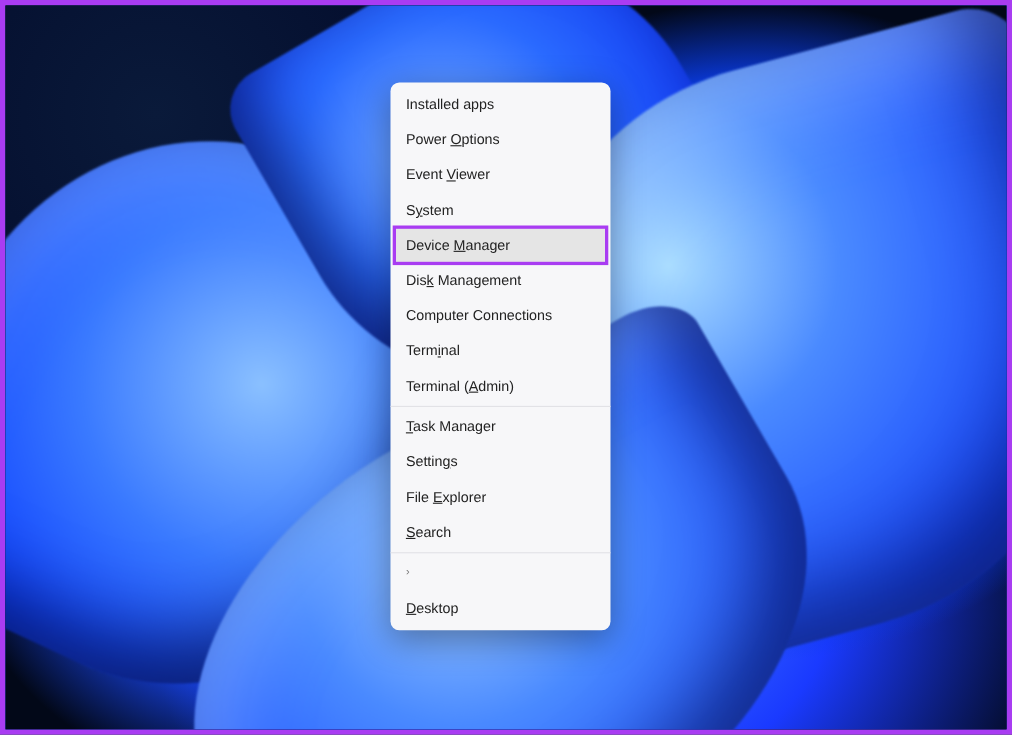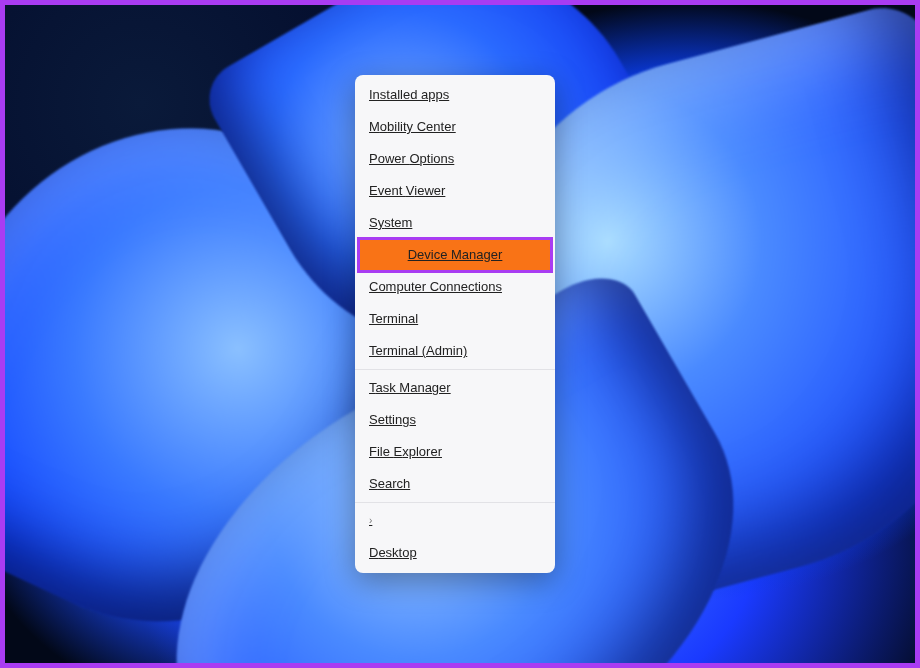--- a/index.html
+++ b/index.html
@@ -64,34 +64,32 @@
   }
   .menu-item {
     display: flex;
     align-items: center;
     justify-content: space-between;
     padding: 0 14px;
     height: 32px;
     line-height: 32px;
     cursor: default;
     white-space: nowrap;
-    text-decoration: underline;
   }
   .menu-sep {
     height: 1px;
     background: #e2e2e6;
     margin: 2px 0;
   }
   .highlight {
     outline: 3px solid #a93cf2;
     outline-offset: -1px;
-    background: #f97316;
+    background: #e5e5e5;
     margin: 0 4px;
     padding: 0 10px;
-    justify-content: center;
   }
   .submenu-arrow {
     color: #777;
     font-size: 10px;
   }
   .label-text .ul { text-decoration: underline; }
 </style>
 </head>
 <body>
 
@@ -102,33 +100,33 @@
     <div class="petal p1"></div>
     <div class="petal p3"></div>
   </div>
 
   <div class="context-menu" id="context-menu">
 
   <div class="menu-item">
         <span class="label-text">Installed apps</span>
       </div>
       <div class="menu-item">
-        <span class="label-text">M<span class="ul">o</span>bility Center</span>
-      </div>
-      <div class="menu-item">
         <span class="label-text">Power <span class="ul">O</span>ptions</span>
       </div>
       <div class="menu-item">
         <span class="label-text">Event <span class="ul">V</span>iewer</span>
       </div>
       <div class="menu-item">
         <span class="label-text">S<span class="ul">y</span>stem</span>
       </div>
       <div class="menu-item highlight">
         <span class="label-text">Device <span class="ul">M</span>anager</span>
+      </div>
+      <div class="menu-item">
+        <span class="label-text">Dis<span class="ul">k</span> Management</span>
       </div>
       <div class="menu-item">
         <span class="label-text">Computer Connections</span>
       </div>
       <div class="menu-item">
         <span class="label-text">Term<span class="ul">i</span>nal</span>
       </div>
       <div class="menu-item">
         <span class="label-text">Terminal (<span class="ul">A</span>dmin)</span>
       </div>

